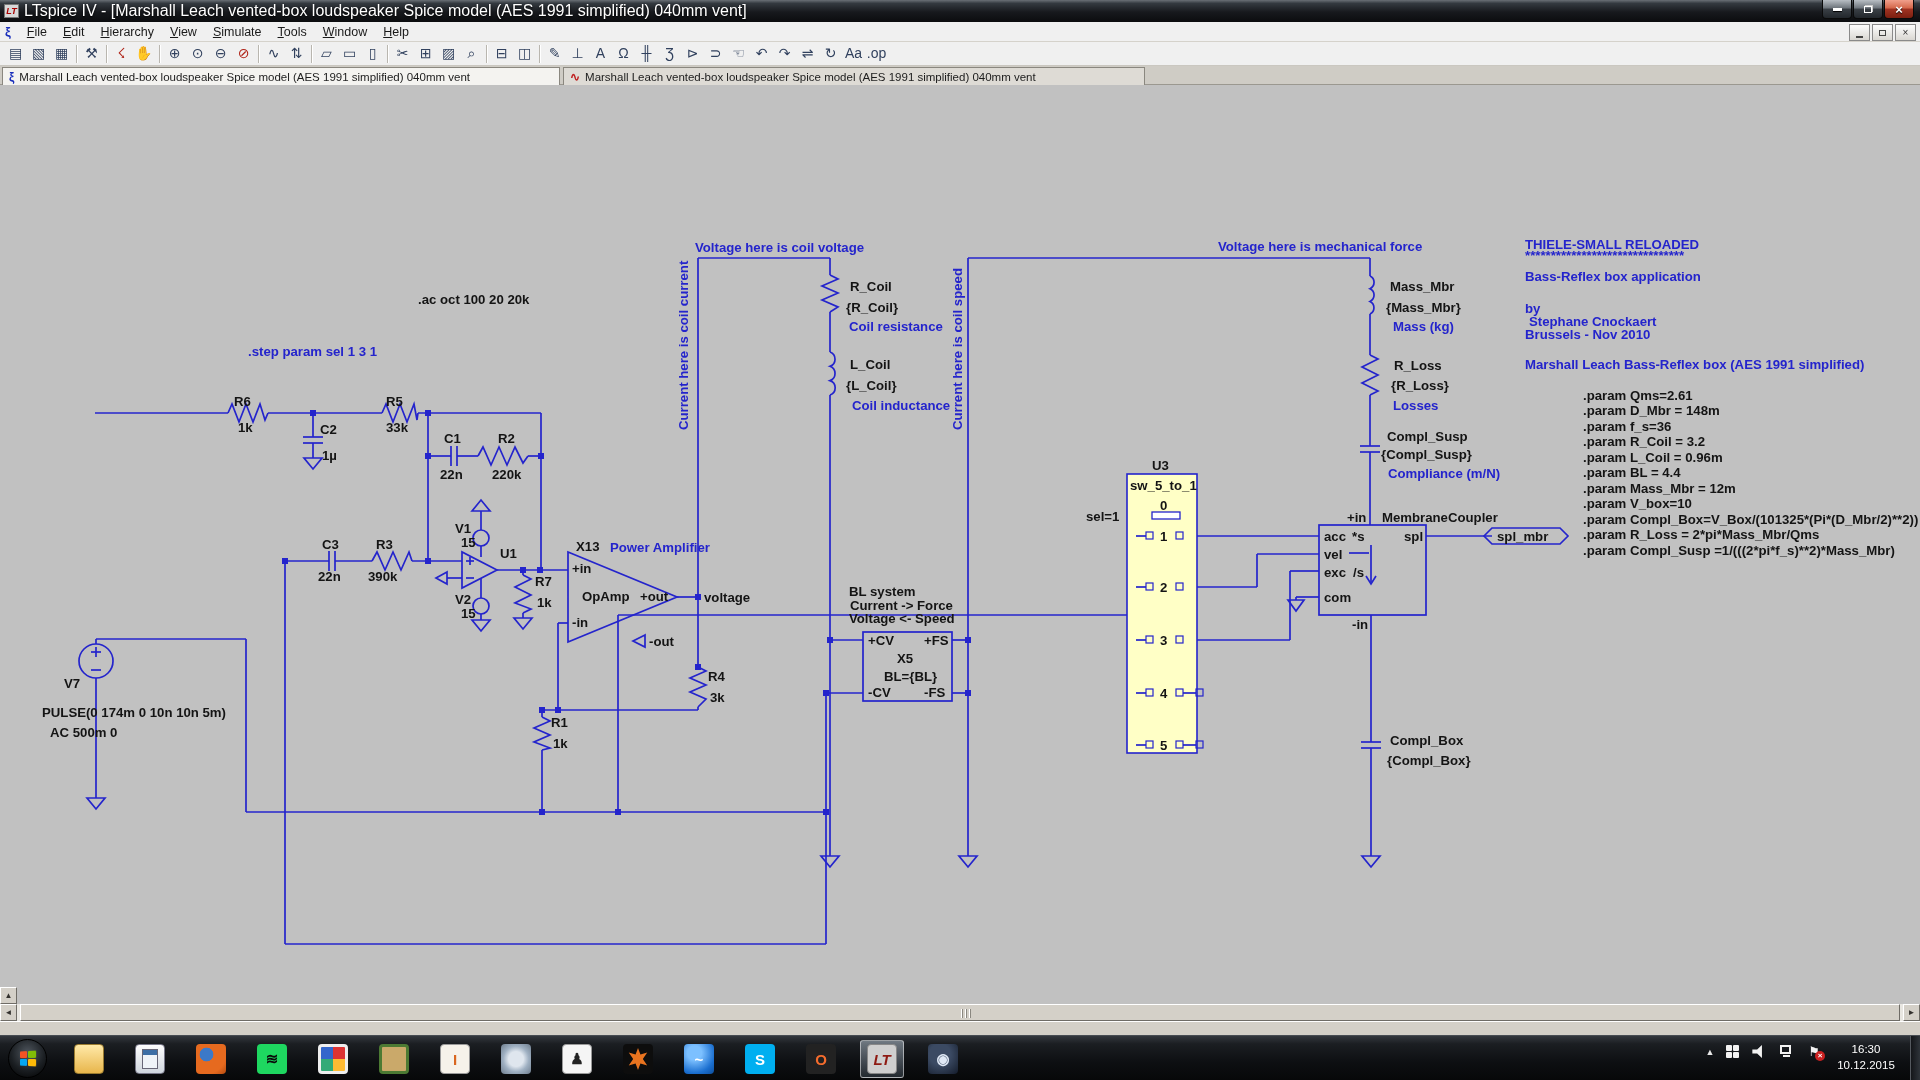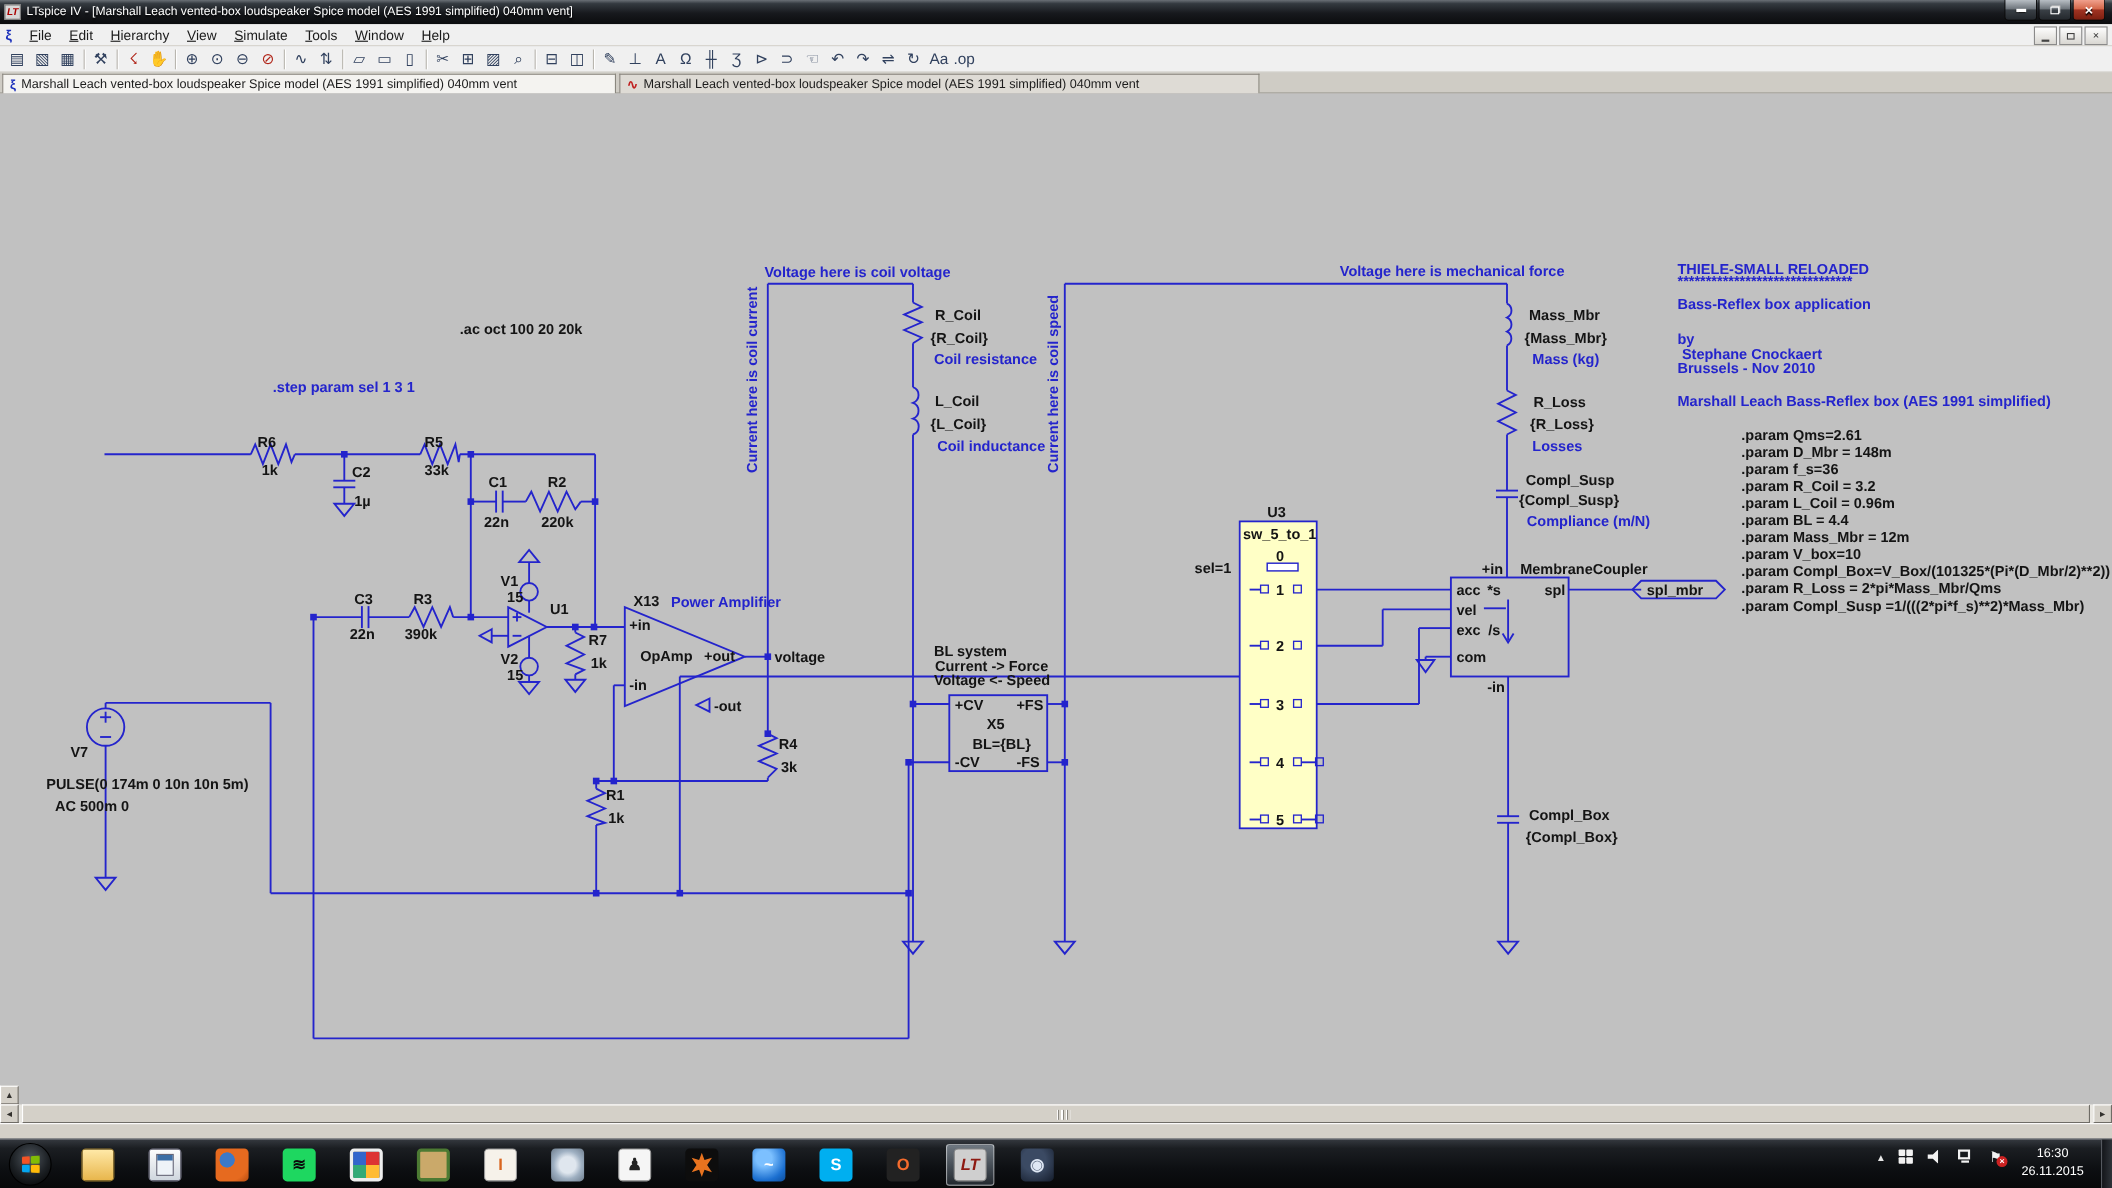--- a/index.html
+++ b/index.html
@@ -7,21 +7,21 @@
   body {
     width:1920px; height:1080px; overflow:hidden; position:relative;
     font-family:"Liberation Sans", sans-serif; background:#c1c1c1;
   }
   
   .titlebar{position:absolute;left:0;top:0;width:1920px;height:22px;
     background:linear-gradient(#6a7076 0%,#343a40 15%,#17191d 55%,#0b0c0e 100%);
     color:#fff;display:flex;align-items:center;}
   .app-chip{width:15px;height:14px;margin:0 5px 0 4px;background:#d8d8d8;border:1px solid #777;
     color:#a00;font-size:9px;font-weight:bold;font-style:italic;text-align:center;line-height:12px;}
-  .titlebar .title{font-size:11px;text-shadow:0 1px 2px #000;white-space:nowrap;}
+  .titlebar .title{font-size:16px;text-shadow:0 1px 2px #000;white-space:nowrap;}
   .winbtns{position:absolute;right:6px;top:0;display:flex;}
   .wbtn{width:30px;height:19px;border:1px solid #0a0a0a;border-top:none;border-radius:0 0 4px 4px;
     background:linear-gradient(#b8bec4 0%,#6d747b 45%,#3a4046 50%,#23272c 100%);
     display:flex;align-items:center;justify-content:center;margin-left:1px;}
   .wbtn.close{background:linear-gradient(#f0a08c 0%,#d4674a 45%,#a03322 50%,#7c1f10 100%);}
   .glyph-min{width:9px;height:3px;background:#fff;box-shadow:0 1px 1px #000;}
   .glyph-restore{width:8px;height:7px;border:1px solid #fff;box-shadow:1px -1px 0 #ccc;}
   .glyph-close{color:#fff;font-size:13px;font-weight:bold;line-height:1;text-shadow:0 1px 1px #000;}
   
   .menubar{position:absolute;left:0;top:22px;width:1920px;height:20px;background:#f0f0f0;
@@ -656,16 +656,16 @@
       </span>
     <span class="tray-speaker"></span>
     <span class="tray-net">
         <b></b>
         <i></i>
       </span>
     <span class="tray-flag">⚑<span class="badge">×</span></span>
   </div>
   <div class="clock">
     <div>16:30</div>
-    <div>26.11.2015</div>
+    <div>10.12.2015</div>
   </div>
   <div class="showdesk"></div>
 </div>
 
 </body></html>

